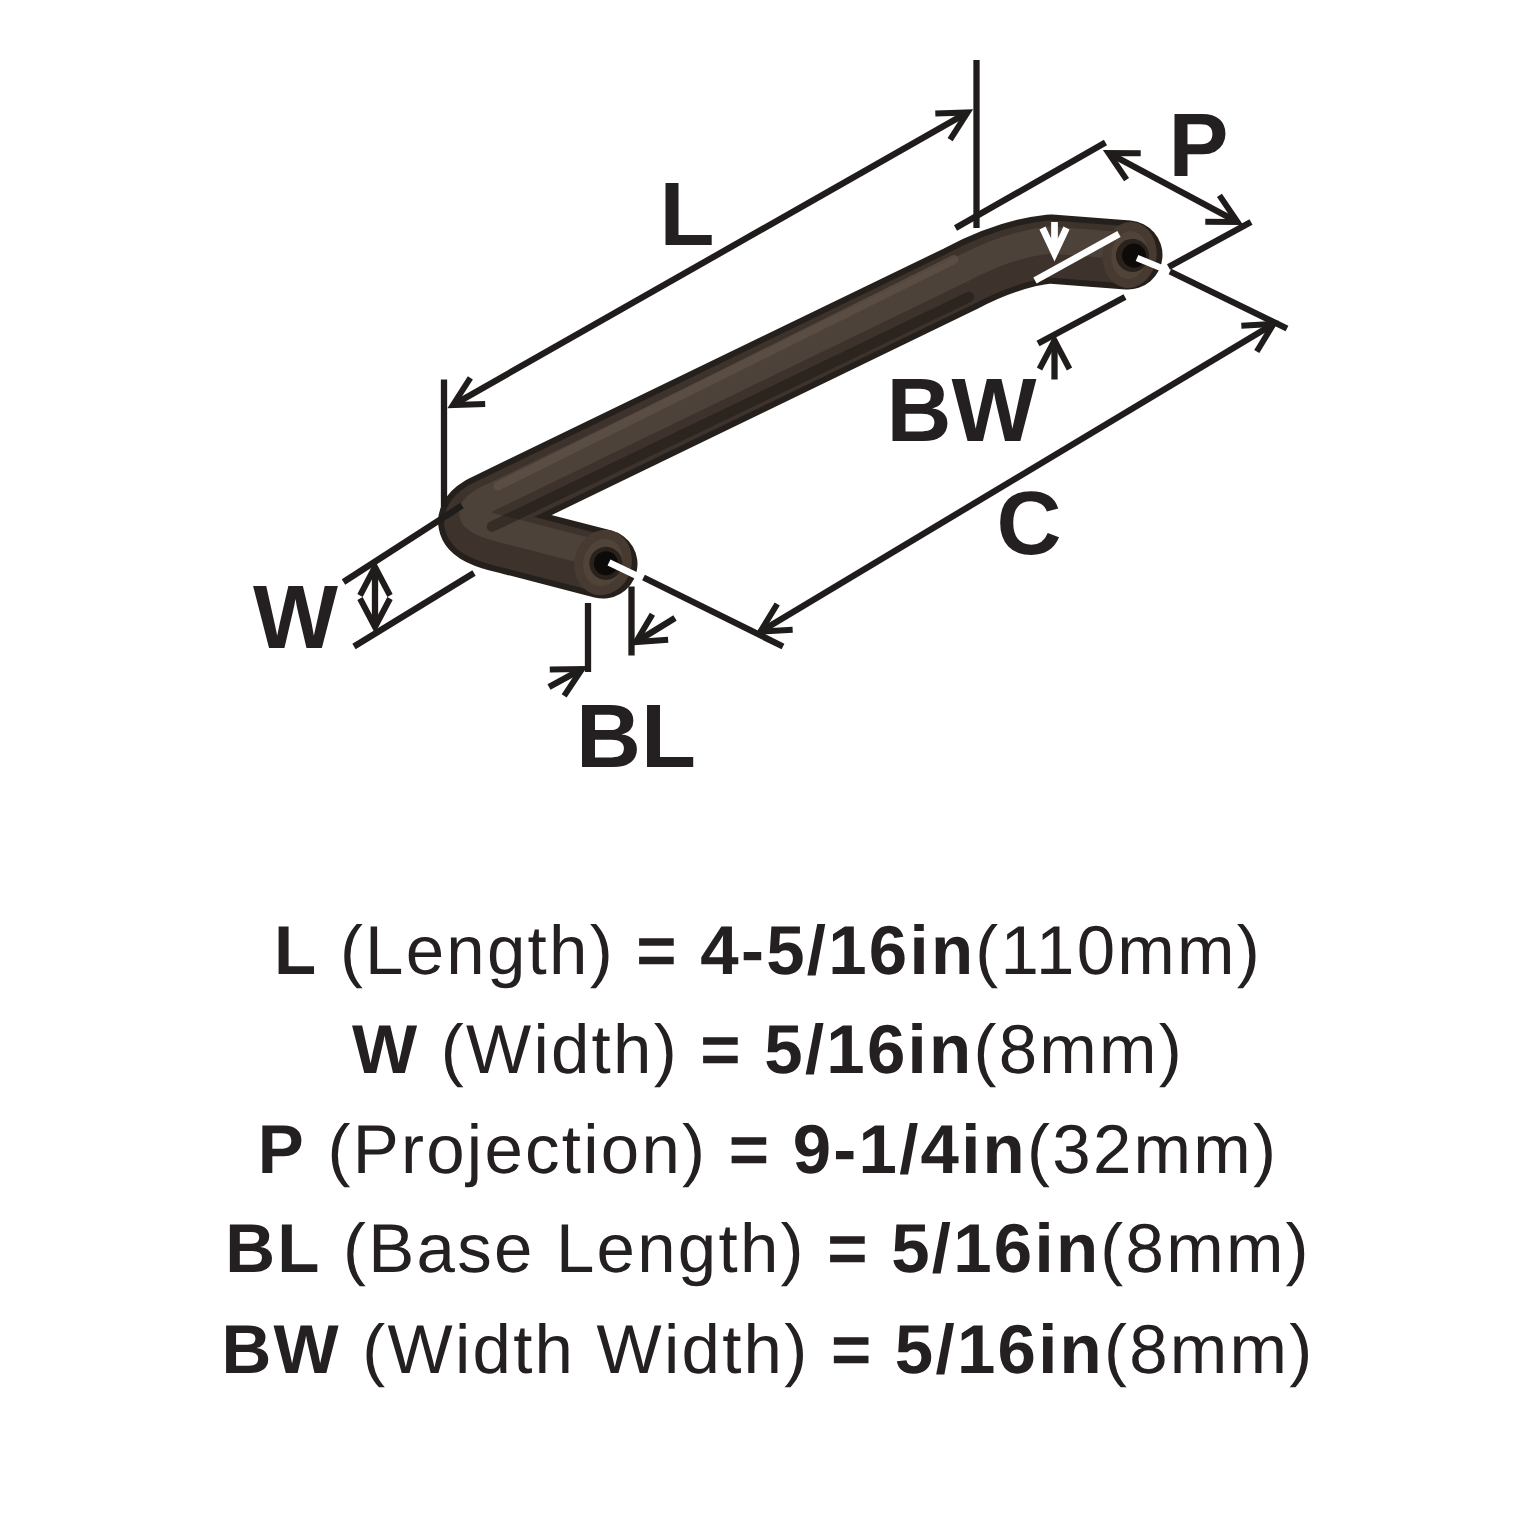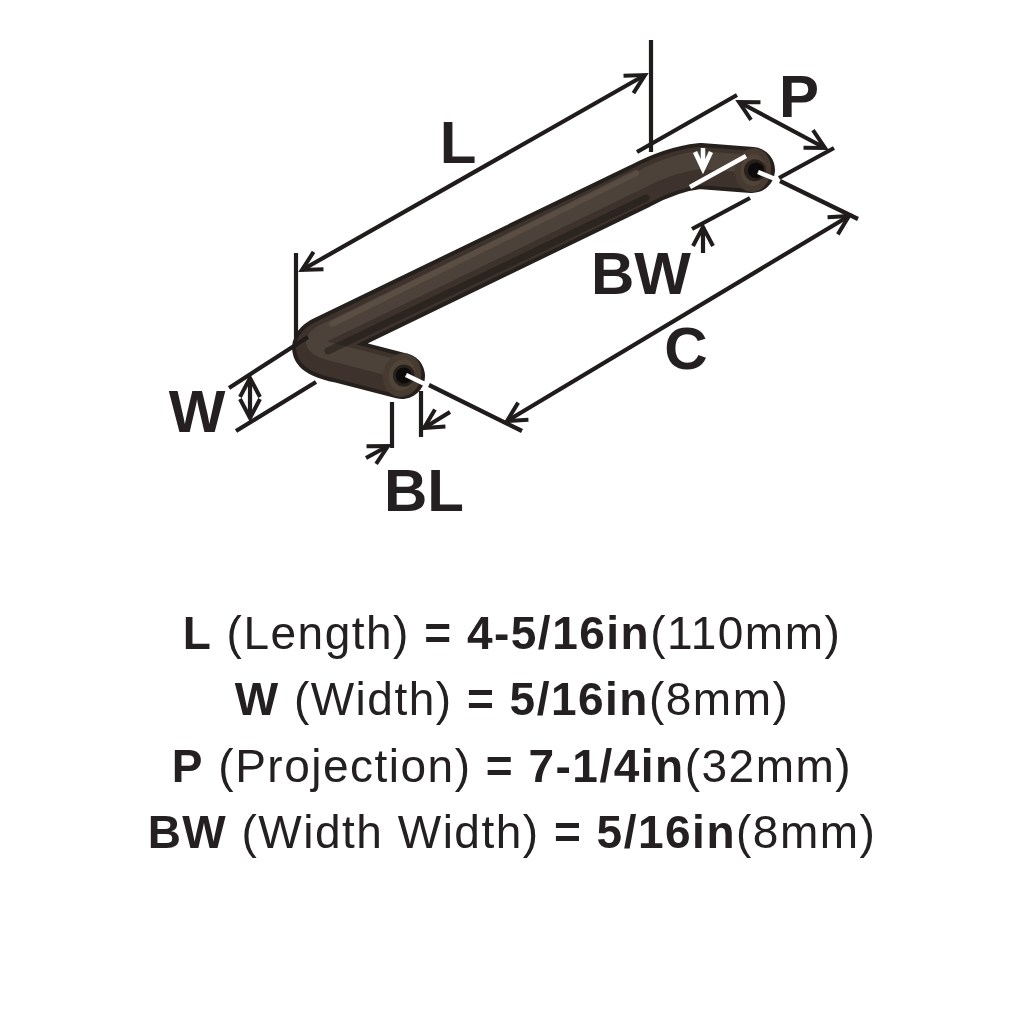--- a/index.html
+++ b/index.html
@@ -107,20 +107,21 @@
       <text class="dim-label" x="641" y="294">BW</text>
     </g>
   </svg>
 
   <div class="specs">
 
     <div class="spec-line"><span class="b">L</span> <span class="r">(Length)</span> <span class="b">=</span> <span class="b">4-5/16in</span><span class="r">(110mm)</span></div>
 
     <div class="spec-line"><span class="b">W</span> <span class="r">(Width)</span> <span class="b">=</span> <span class="b">5/16in</span><span class="r">(8mm)</span></div>
 
-    <div class="spec-line"><span class="b">P</span> <span class="r">(Projection)</span> <span class="b">=</span> <span class="b">7-1/4in</span><span class="r">(32mm)</span></div>
+    <div class="spec-line"><span class="b">P</span> <span class="r">(Projection)</span> <span class="b">=</span> <span class="b">9-1/4in</span><span class="r">(32mm)</span></div>
 
 
+    <div class="spec-line"><span class="b">BL</span> <span class="r">(Base Length)</span> <span class="b">=</span> <span class="b">5/16in</span><span class="r">(8mm)</span></div>
 
     <div class="spec-line"><span class="b">BW</span> <span class="r">(Width Width)</span> <span class="b">=</span> <span class="b">5/16in</span><span class="r">(8mm)</span></div>
 
   </div>
 </div>
 
 </body></html>

